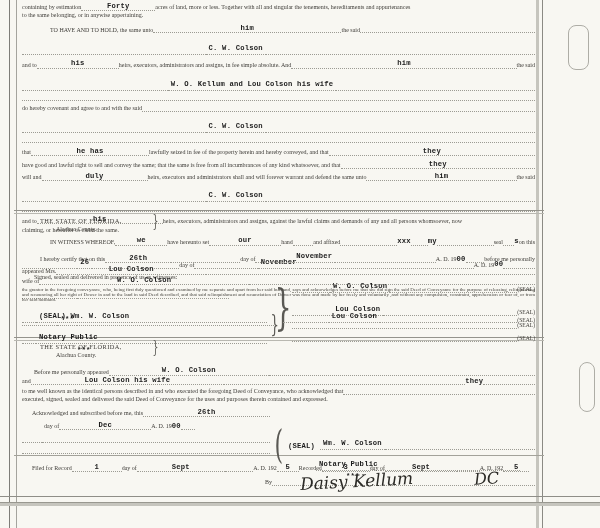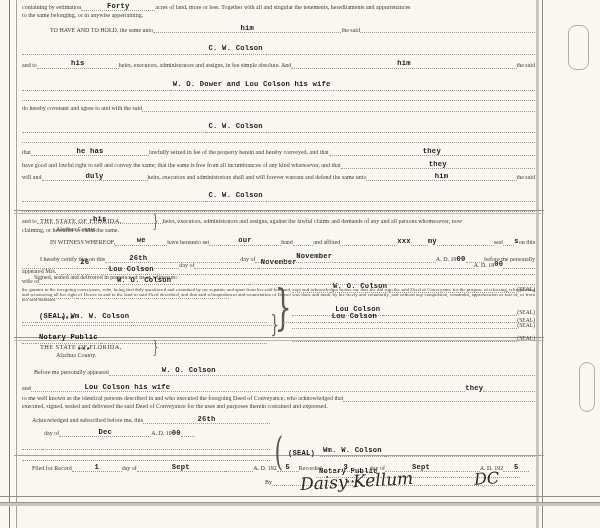--- a/index.html
+++ b/index.html
@@ -80,21 +80,21 @@
           <span class="t">his</span>
         </span>
         <span class="p">heirs, executors, administrators and assigns, in fee simple absolute.  And</span>
         <span class="f" style="flex:1">
           <span class="t">him</span>
         </span>
         <span class="p">the said</span>
       </div>
     <div class="ln" style="margin-top:3px">
         <span class="d" style="flex:.55"></span>
-        <span class="fu"><span class="t">W. O. Dower and Lou Colson his wife</span></span>
+        <span class="fu"><span class="t">W. O. Kellum and Lou Colson his wife</span></span>
         <span class="d" style="flex:.75"></span>
       </div>
     <div class="ln" style="margin-top:3px">
         <span class="d"></span>
       </div>
     <div class="ln" style="margin-top:4px">
         <span class="p">do hereby covenant and agree to and with the said</span>
         <span class="d"></span>
       </div>
     <div class="ln" style="margin-top:2px">
@@ -303,21 +303,21 @@
     <div class="ln" style="margin-top:2px;padding-left:34px">
         <span class="p">Alachua County.</span>
       </div>
     <div class="ln" style="margin-top:8px;padding-left:12px">
         <span class="p">Before me personally appeared</span>
         <span class="f" style="width:160px">
           <span class="t">W. O. Colson</span>
         </span>
         <span class="d"></span>
       </div>
-    <div class="ln" style="margin-top:8px">
+    <div class="ln" style="margin-top:1px">
         <span class="p">and</span>
         <span class="f" style="flex:1.1">
           <span class="t">Lou Colson his wife</span>
         </span>
         <span class="d" style="flex:1.4"></span>
         <span class="t">they</span>
         <span class="d" style="flex:.3"></span>
       </div>
     <div class="ln" style="margin-top:3px">
         <span class="p sm">to me well known as the identical persons described in and who executed the foregoing Deed of Conveyance, who acknowledged that</span>

